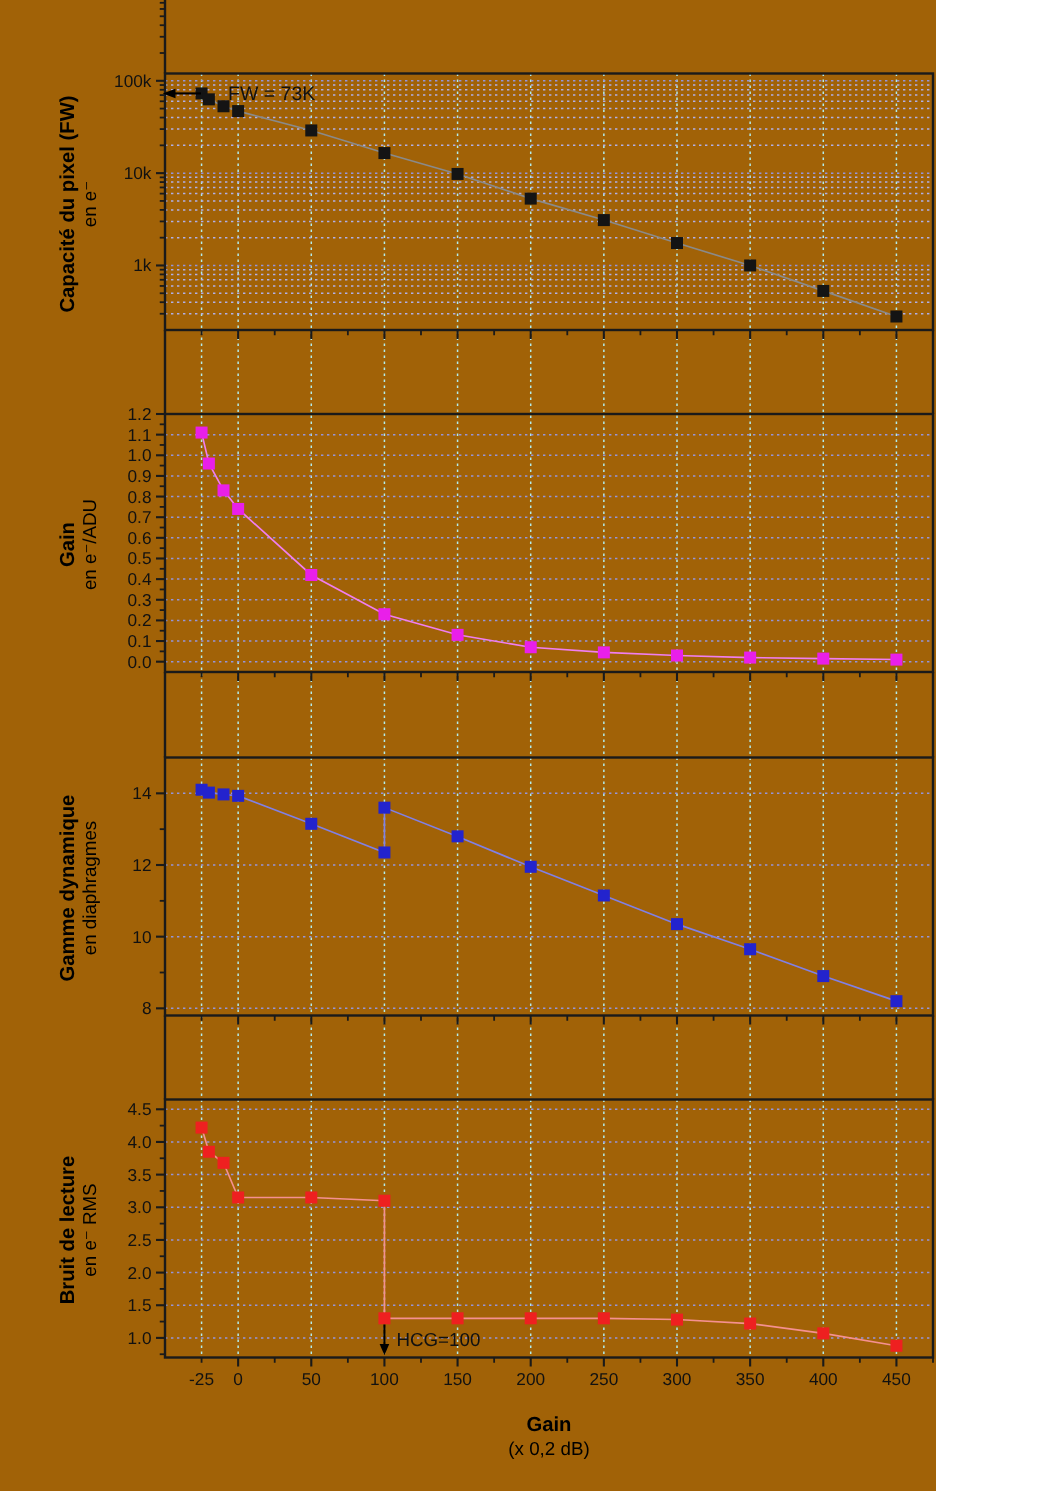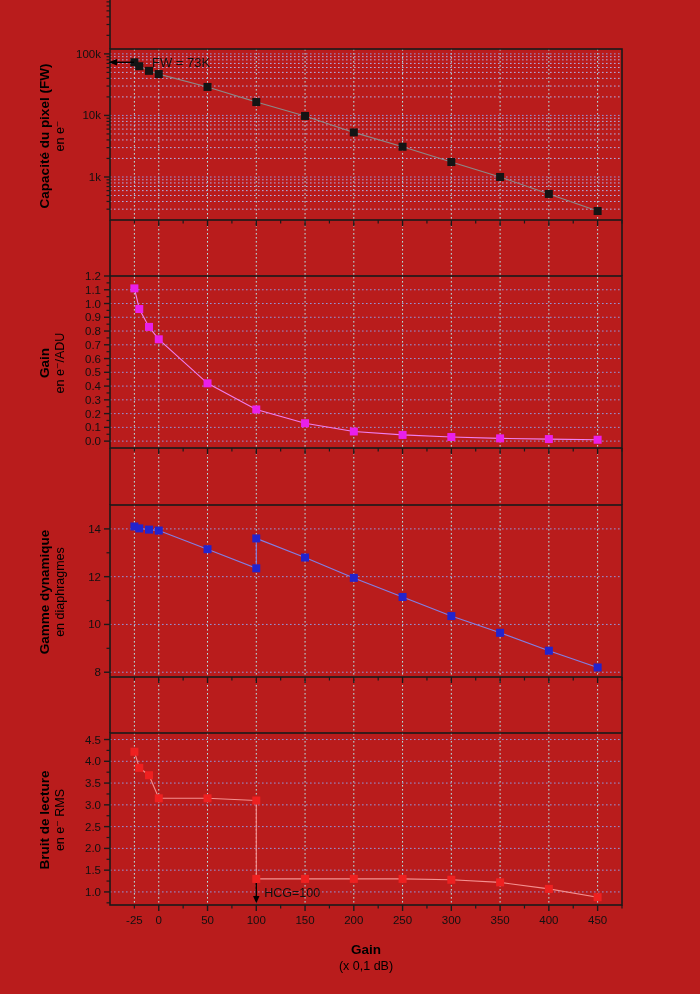--- a/index.html
+++ b/index.html
@@ -1,16 +1,16 @@
 <!DOCTYPE html>
 <html><head>
 <meta charset="utf-8">
 <style>
   html,body{margin:0;padding:0;background:#ffffff;}
-  #fig{position:relative;width:700px;height:994px;background:#b91c1c;overflow:hidden;
+  #fig{position:relative;width:624px;height:994px;background:#a16207;overflow:hidden;
        font-family:"Liberation Sans","DejaVu Sans",sans-serif;}
   #chart-svg{position:absolute;left:0;top:0;}
   svg text{font-family:"Liberation Sans","DejaVu Sans",sans-serif;fill:#111;}
   .ytitle{position:absolute;left:-78px;width:260px;height:38px;
           display:flex;flex-direction:column;justify-content:center;align-items:center;
           transform:rotate(-90deg);pointer-events:none;}
   .ytitle .t1{font-size:13.5px;font-weight:bold;color:#000;line-height:17px;white-space:nowrap;}
   .ytitle .t2{font-size:12.5px;color:#000;line-height:15px;white-space:nowrap;}
   .xtitle{position:absolute;left:256px;top:941px;width:220px;text-align:center;}
   .xtitle .t1{font-size:13.5px;font-weight:bold;color:#000;line-height:17px;}
@@ -425,16 +425,16 @@
     <div class="t1">Gamme dynamique</div>
     <div class="t2">en diaphragmes</div>
   </div>
   <div class="ytitle" style="top:801px">
     <div class="t1">Bruit de lecture</div>
     <div class="t2">en e⁻ RMS</div>
   </div>
 
   <div class="xtitle">
     <div class="t1">Gain</div>
-    <div class="t2">(x 0,1 dB)</div>
+    <div class="t2">(x 0,2 dB)</div>
   </div>
 
 </div>
 
 </body></html>

